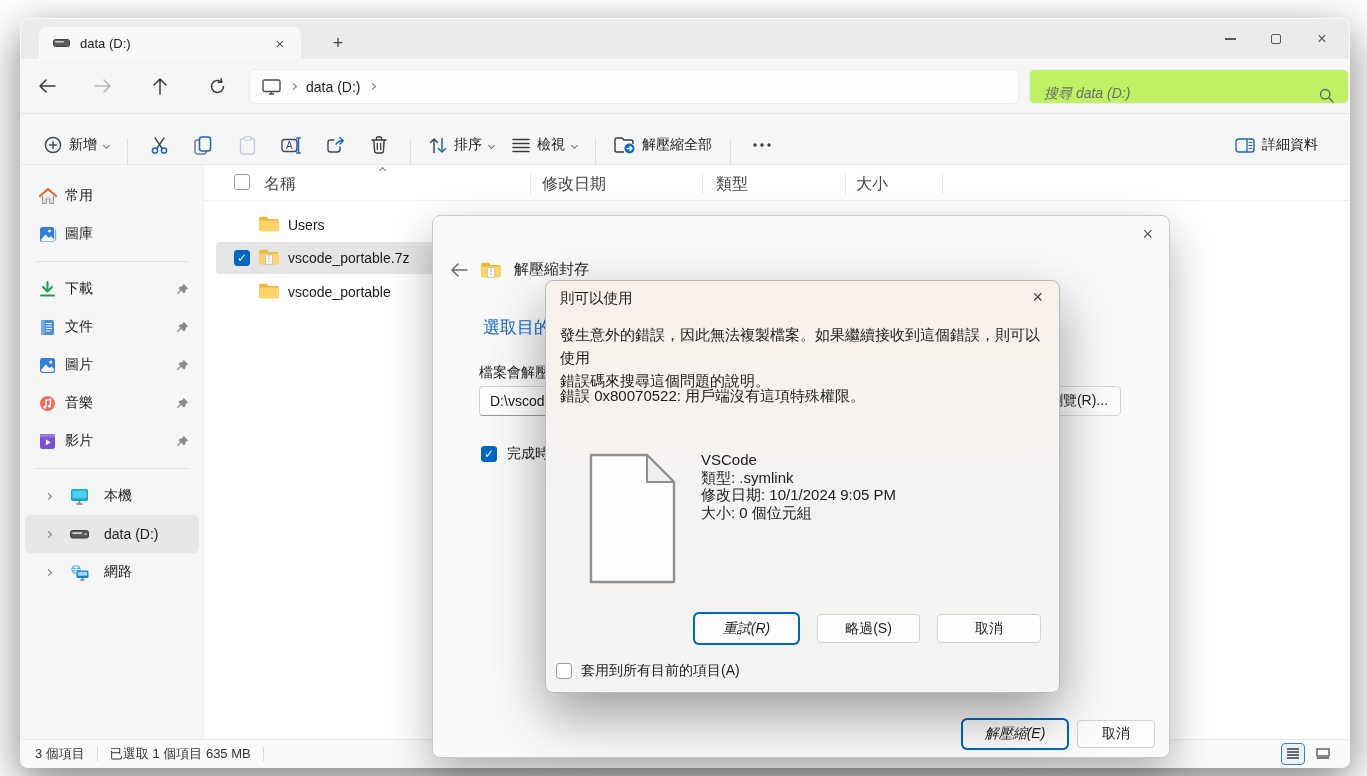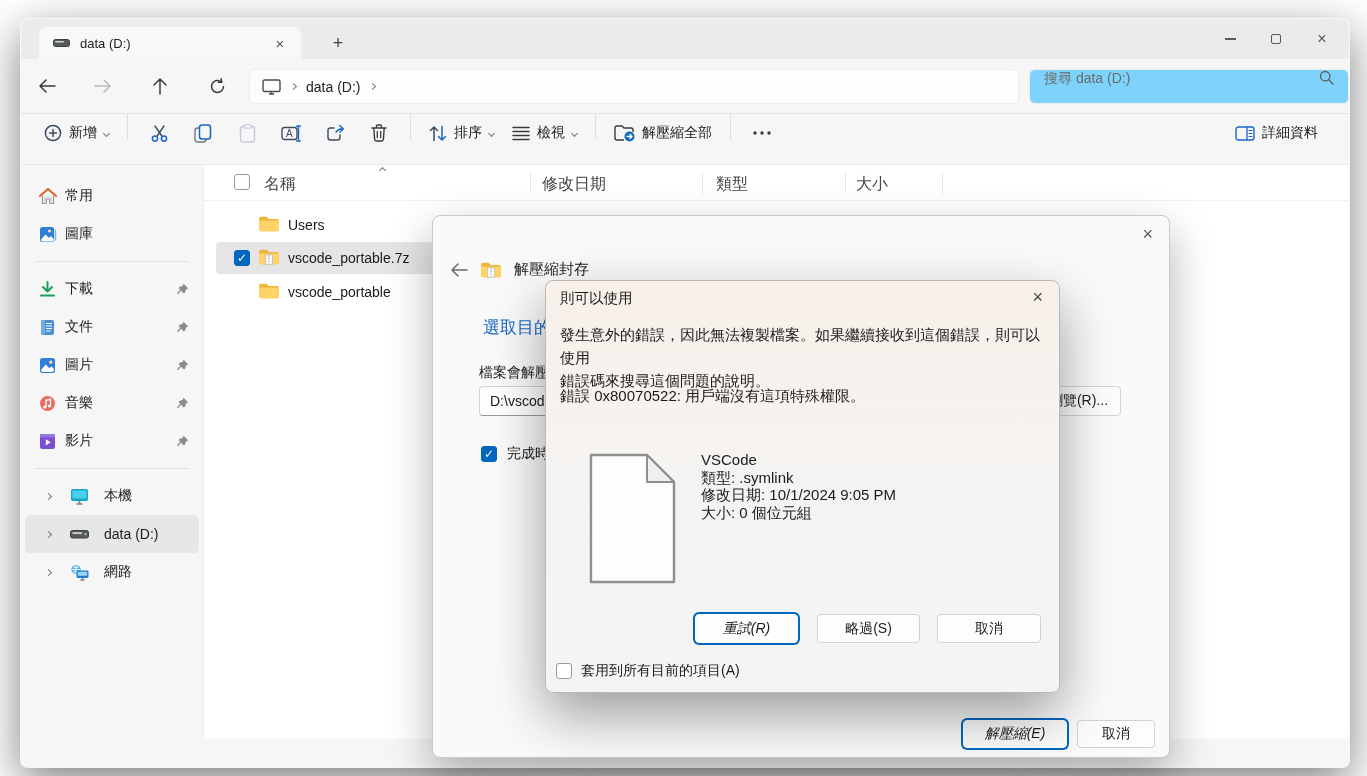--- a/index.html
+++ b/index.html
@@ -35,34 +35,34 @@
   .wc-max-box { width:10px; height:10px; border:1.4px solid #5a5a5a; border-radius:2px; }
   .wc-close-x { font-size:16px; }
 
   
   .navbar { position:absolute; left:0; top:40px; right:0; height:54px; background:#f6f6f6; }
   .navbtn { position:absolute; top:9px; width:40px; height:36px; border-radius:5px;
     display:flex; align-items:center; justify-content:center; }
   .addressbar { position:absolute; left:228px; top:10px; width:770px; height:35px; background:#fdfdfd;
     border:1px solid #ececec; border-radius:6px; display:flex; align-items:center; padding:0 12px; gap:10px; }
   .addr-text { font-size:14px; color:#222; }
-  .searchbox { position:absolute; left:1008px; top:10px; width:320px; height:35px; background:#7dd3fc;
-    border:1px solid #ececec; border-radius:6px; display:flex; align-items:flex-start; padding:0 14px; }
+  .searchbox { position:absolute; left:1008px; top:10px; width:320px; height:35px; background:#bef264;
+    border:1px solid #ececec; border-radius:6px; display:flex; align-items:flex-end; padding:0 14px;font-style:italic; }
   .search-text { color:#6b6b6b; font-size:14px; flex:1; }
 
   .chev { width:6px; height:6px; border-right:1.4px solid #5c5c5c; border-bottom:1.4px solid #5c5c5c;
     display:inline-block; transform:rotate(45deg); }
   .chev.right { transform:rotate(-45deg); }
   .chev.up { transform:rotate(225deg); }
   .chev.sm { width:5px; height:5px; border-color:#777; }
 
   
   .toolbar { position:absolute; left:0; top:94px; right:0; height:52px; background:#f6f6f6;
     border-top:1px solid #e4e4e4; border-bottom:1px solid #e9e9e9;
-    display:flex; align-items:flex-start; padding:0 14px; }
+    display:flex; align-items:flex-end; padding:0 14px; }
   .tbtn { height:38px; border-radius:5px; display:flex; align-items:center; justify-content:center;
     padding:0 9px; gap:7px; }
   .tbtn.iconic { width:44px; padding:0; }
   .tlabel { font-size:14px; color:#1b1b1b; white-space:nowrap; }
   .tsep { width:1px; height:26px; background:#dedede; margin:0 9px; }
   .toolbar-right { margin-left:auto; display:flex; align-items:center; padding-right:8px; }
 
   
   .content { position:absolute; left:0; top:146px; right:0; bottom:28px; }
   .sidebar { position:absolute; left:0; top:0; bottom:0; width:182px; padding-top:12px; }
@@ -454,20 +454,39 @@
       <div class="frow" style="top:111px;width:100%">
         <svg class="ficon" width="22" height="18" viewBox="0 0 24 20">
             <path d="M1 4 Q1 2 3 2 h6.5 l2.2 2.4 H21 q2 0 2 2 V16 q0 2 -2 2 H3 q-2 0 -2 -2 Z" fill="#eeb43c"></path>
             <path d="M1 7.6 Q1 6.2 2.6 6.2 H21.4 Q23 6.2 23 7.6 V16 q0 2 -2 2 H3 q-2 0 -2 -2 Z" fill="#ffd368"></path>
           </svg>
         <span class="fname">vscode_portable</span>
       </div>
     </div>
   </div>
 
+  <div class="statusbar">
+    <span>3 個項目</span>
+    <span class="sdiv"></span>
+    <span>已選取 1 個項目  635 MB</span>
+    <span class="sdiv"></span>
+    <div class="status-right">
+      <div class="viewbtn active">
+        <svg width="14" height="11" viewBox="0 0 14 11">
+            <path d="M1 1 h12 M1 4 h12 M1 7 h12 M1 10 h12" stroke="#3a3a3a" stroke-width="1.4"></path>
+          </svg>
+      </div>
+      <div class="viewbtn">
+        <svg width="14" height="11" viewBox="0 0 14 11">
+            <rect x="1" y="1" width="12" height="7" fill="none" stroke="#5a5a5a" stroke-width="1.4"></rect>
+            <path d="M1 10 h12" stroke="#5a5a5a" stroke-width="1.6"></path>
+          </svg>
+      </div>
+    </div>
+  </div>
 </div>
 
 <div class="extract-dialog">
   <span class="xd-close">×</span>
   <div class="xd-header">
     <svg width="18" height="14" viewBox="0 0 18 14">
         <path d="M8 1 L2 7 L8 13 M2 7 H17" stroke="#6a6a6a" stroke-width="1.5" fill="none" stroke-linecap="round" stroke-linejoin="round"></path>
       </svg>
     <svg width="22" height="18" viewBox="0 0 24 20">
         <path d="M1 4 Q1 2 3 2 h6.5 l2.2 2.4 H21 q2 0 2 2 V16 q0 2 -2 2 H3 q-2 0 -2 -2 Z" fill="#eeb43c"></path>

